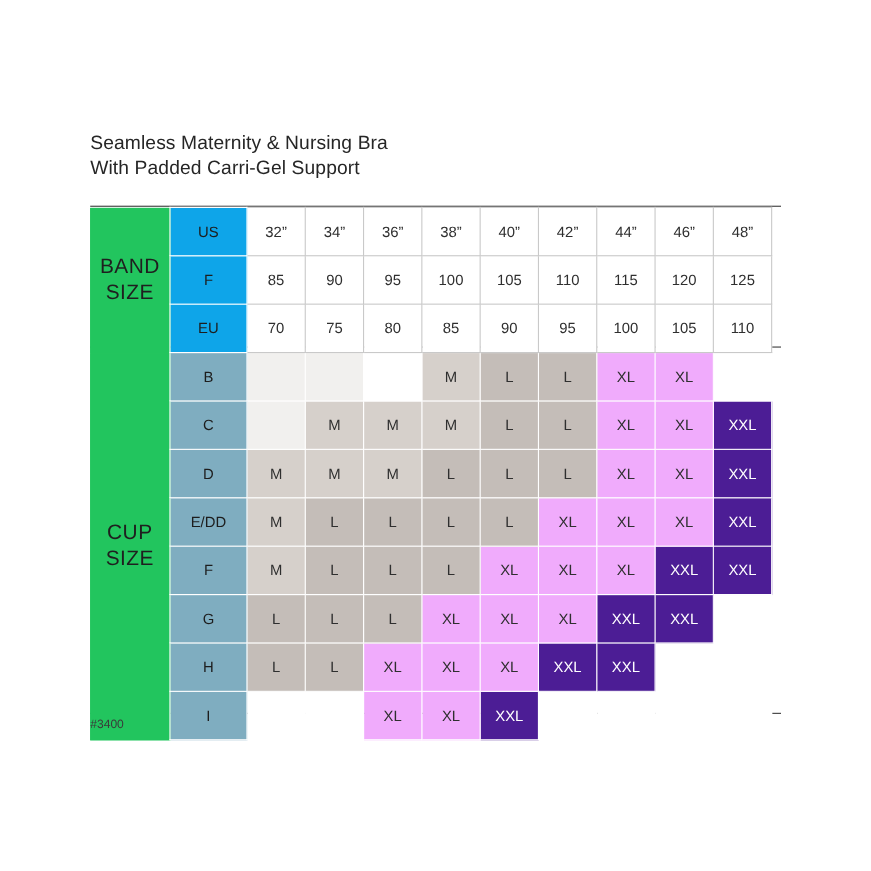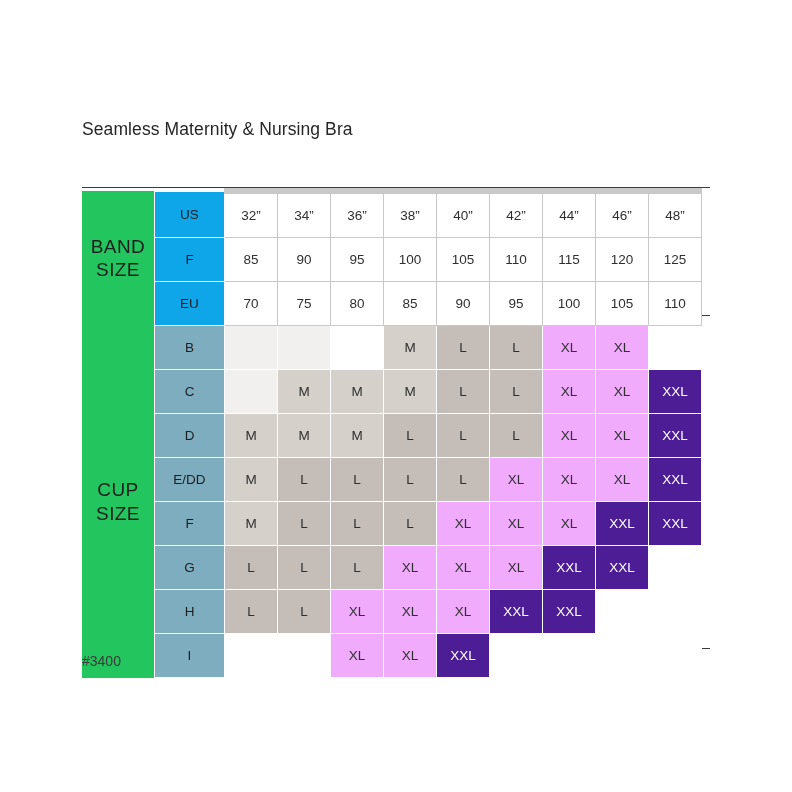--- a/index.html
+++ b/index.html
@@ -69,21 +69,21 @@
     font-size: 13.5px;
   }
   .bandhead {
     background: #0ea5e9;
     color: #1d1d1d;
   }
   .band-val {
     background: #ffffff;
     border-color: #c9c9c9 !important;
   }
-  .hdr-border td.band-val { border-top: 6px solid #be185d; margin-top: 22px; }
+  .hdr-border td.band-val { border-top: 1px solid #be185d; margin-top: 22px; }
 
   .cell-none { background: #ffffff; }
   .cell-vl   { background: #f1f0ee; }
   .cell-m    { background: #d6d0cb; }
   .cell-l    { background: #c4bdb8; }
   .cell-xl   { background: #f0abfc; }
   .cell-xxl  { background: #4c1d95; color: #ffffff; }
 
   .rule-top, .rule-mid, .rule-bottom {
     position: absolute;
@@ -92,31 +92,32 @@
     background: #3b3b3b;
   }
   .rule-top    { top: 187px; width: 628px; }
   .rule-mid    { top: 315px; width: 628px; }
   .rule-bottom { top: 648px; width: 628px; }
 
   .footnote {
     position: absolute;
     left: 82px;
     top: 653px;
-    font-size: 14px;
+    font-size: 11px;
     color: #3a3a3a;
   }
 </style>
 </head>
 <body>
 
 <div class="page">
 
   <div class="title-block">
     <span class="title-line">Seamless Maternity &amp; Nursing Bra</span>
+    <span class="title-line">With Padded Carri-Gel Support</span>
   </div>
 
   <div class="rule-top"></div>
   <div class="rule-mid"></div>
   <div class="rule-bottom"></div>
 
   <div class="chart-wrap">
     <table class="size-chart">
       <colgroup>
         <col class="col-label">

